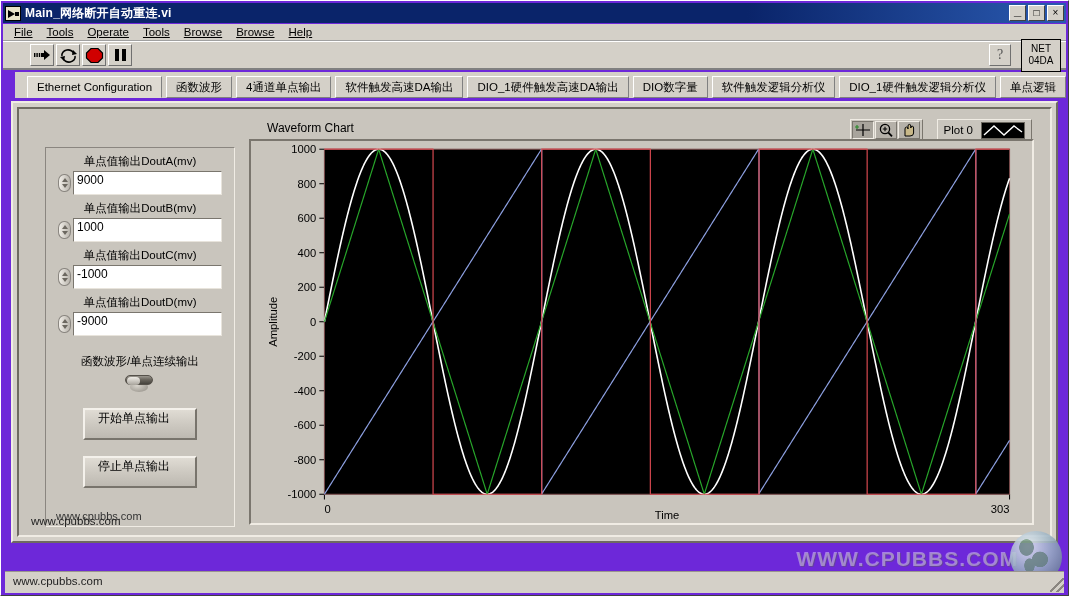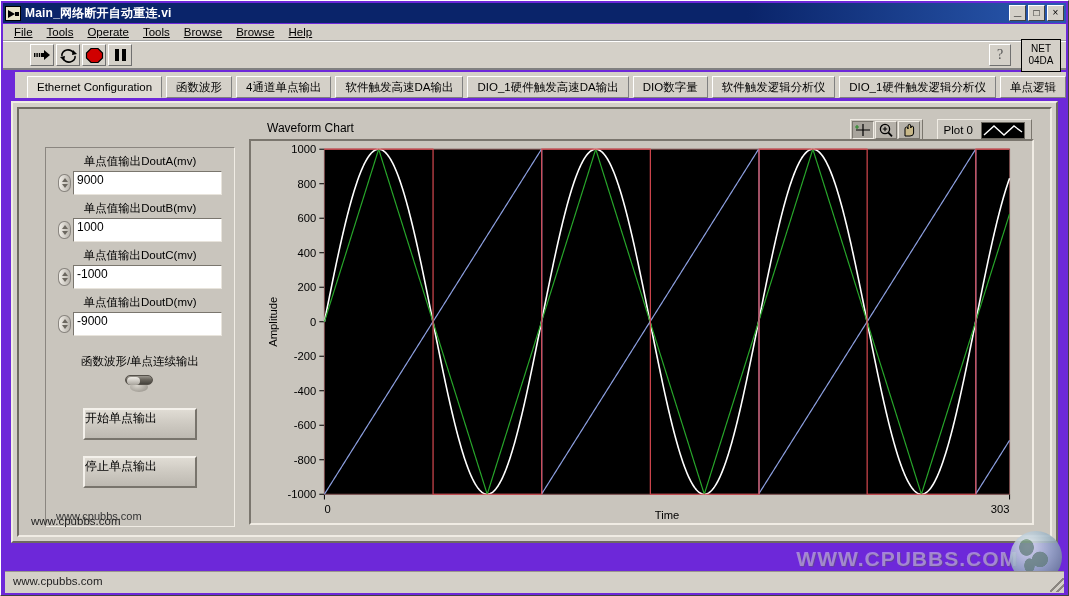--- a/index.html
+++ b/index.html
@@ -213,20 +213,21 @@
   }
 
   .act-btn {
     display: block;
     width: 114px; height: 32px; margin: 16px auto 0 auto;
     background: linear-gradient(to bottom, #e0dcd4 0%, #cfcbc3 45%, #bdb9b1 100%);
     border: 2px solid #f4f1eb;
     border-right-color: #78746c; border-bottom-color: #78746c;
     font-size: 12px; color: #000; cursor: pointer;
     font-family: "Liberation Sans", sans-serif;
+    padding-left: 13px;
   }
 
   .cluster-note {
     position: absolute; left: 10px; bottom: 4px;
     font-size: 11px; color: #333;
   }
 
   
   .chart-box {
     position: absolute; left: 230px; top: 12px; right: 16px; bottom: 10px; padding-left: 16px;

